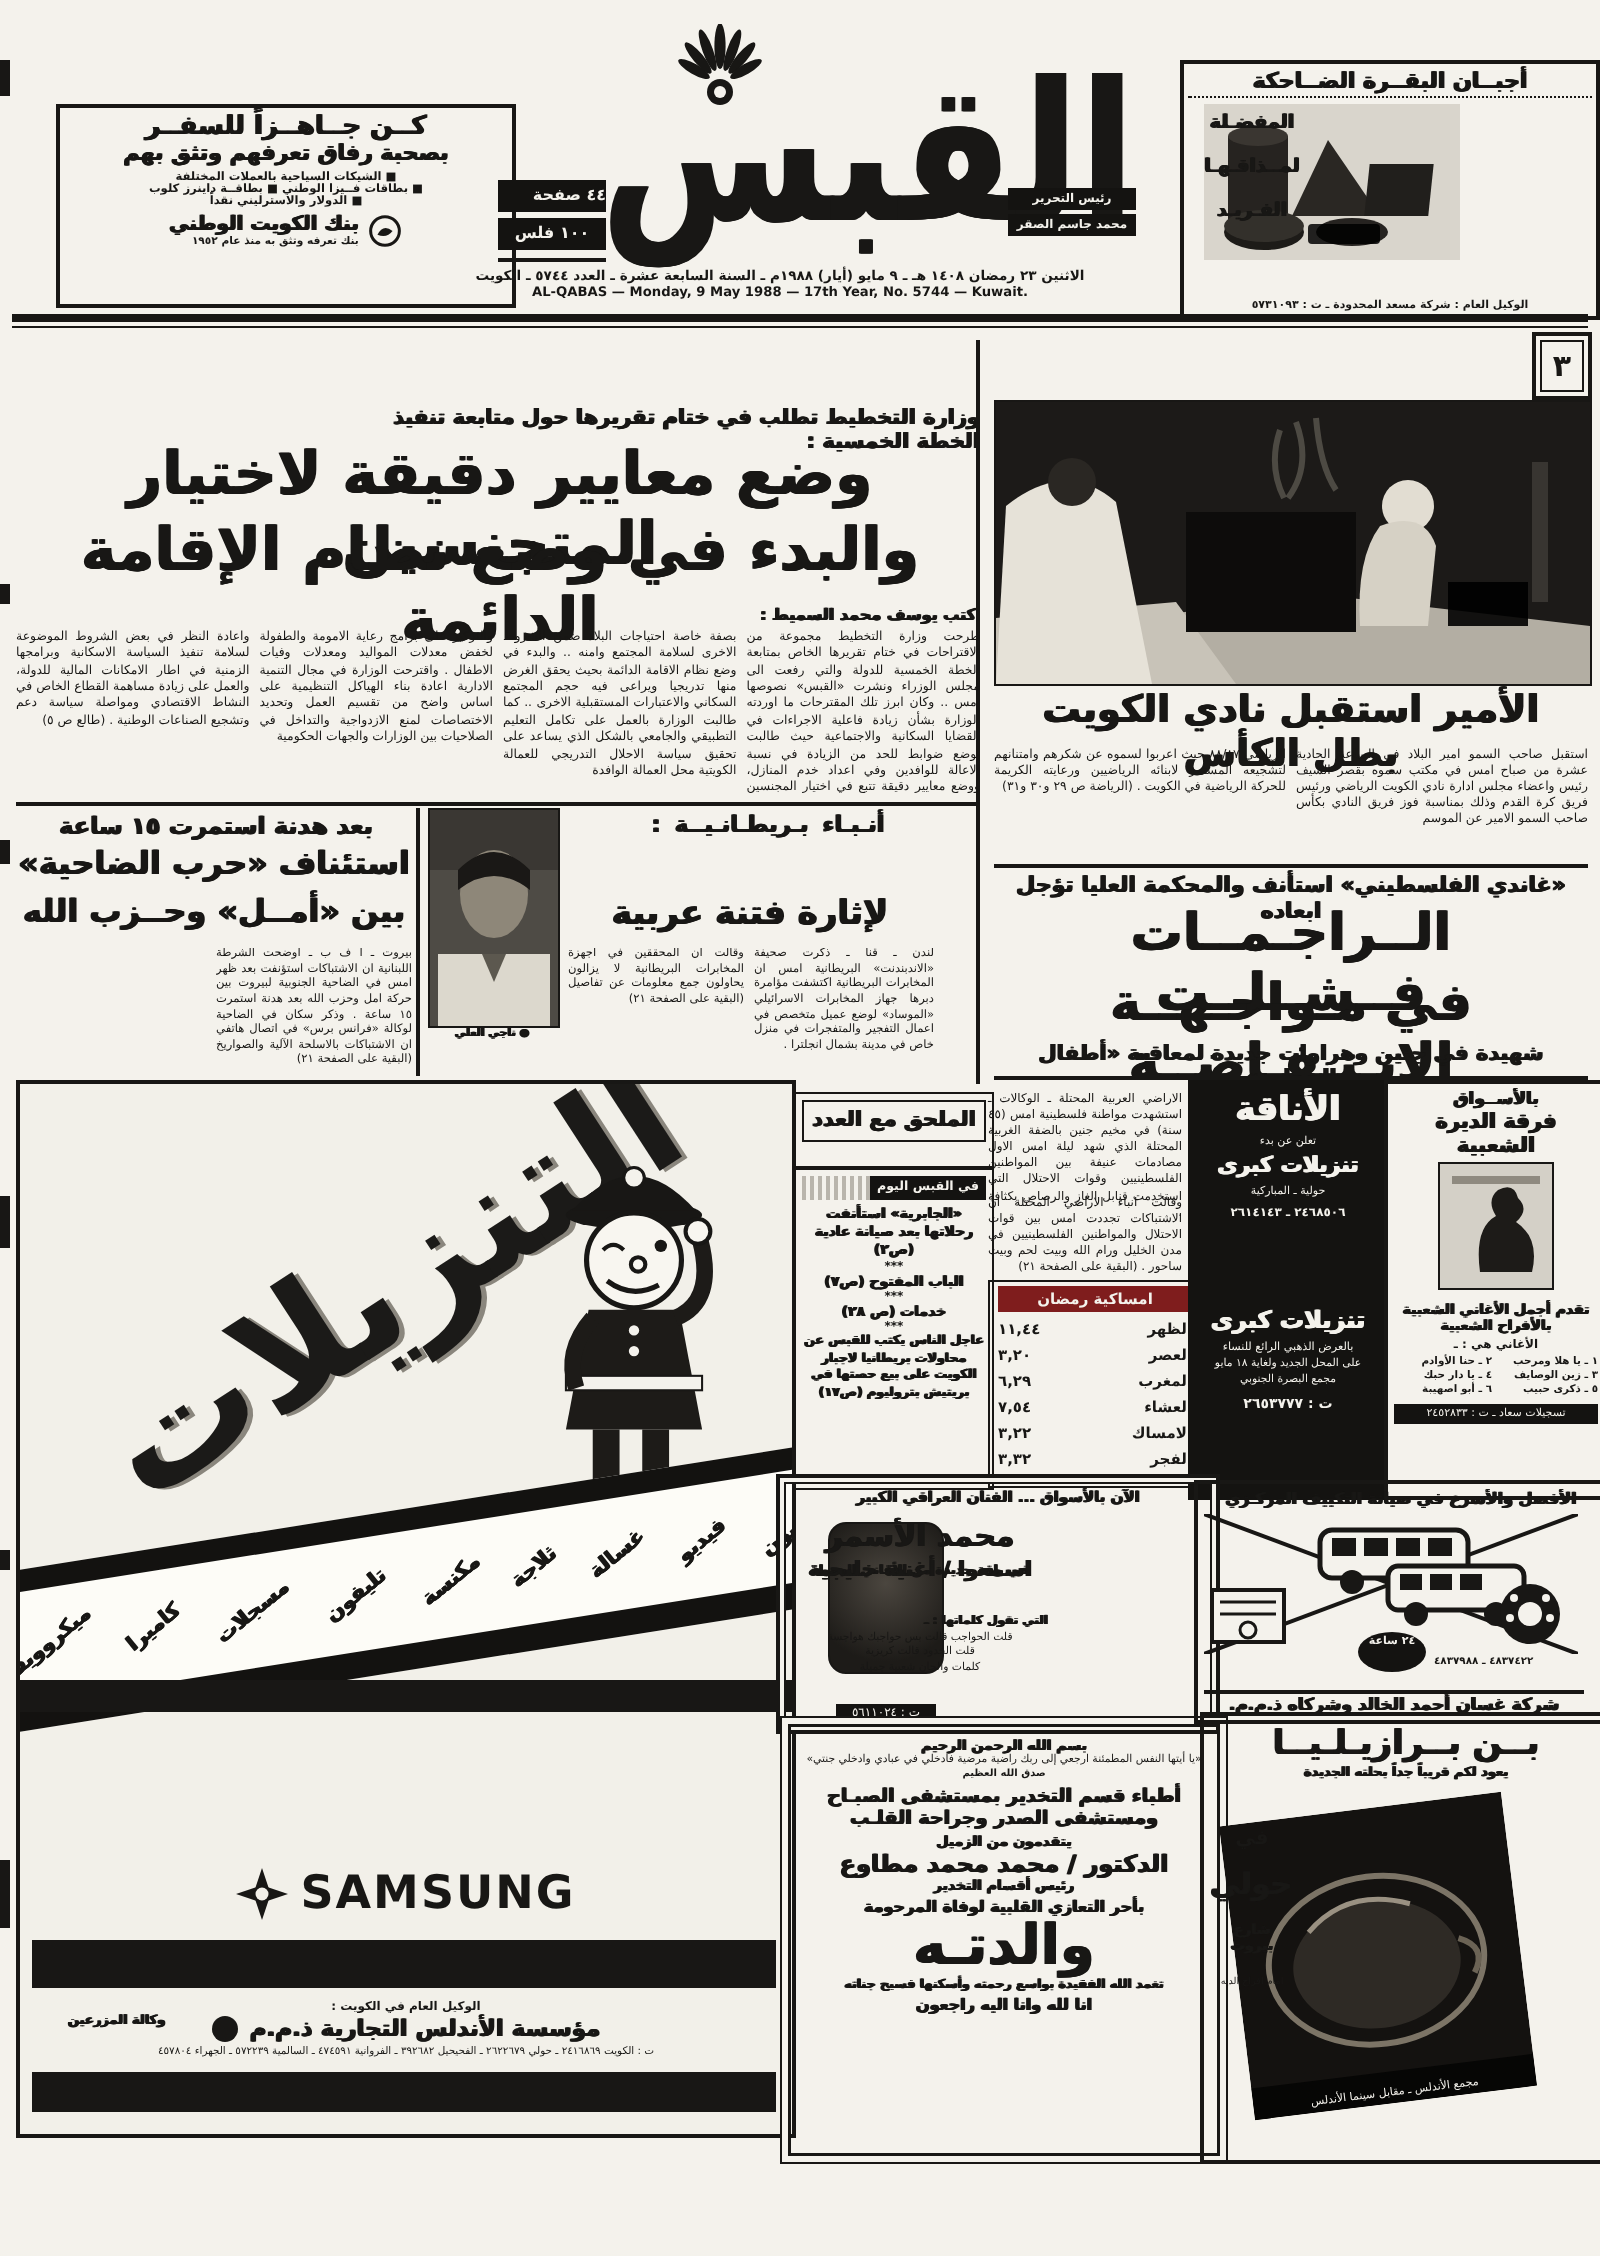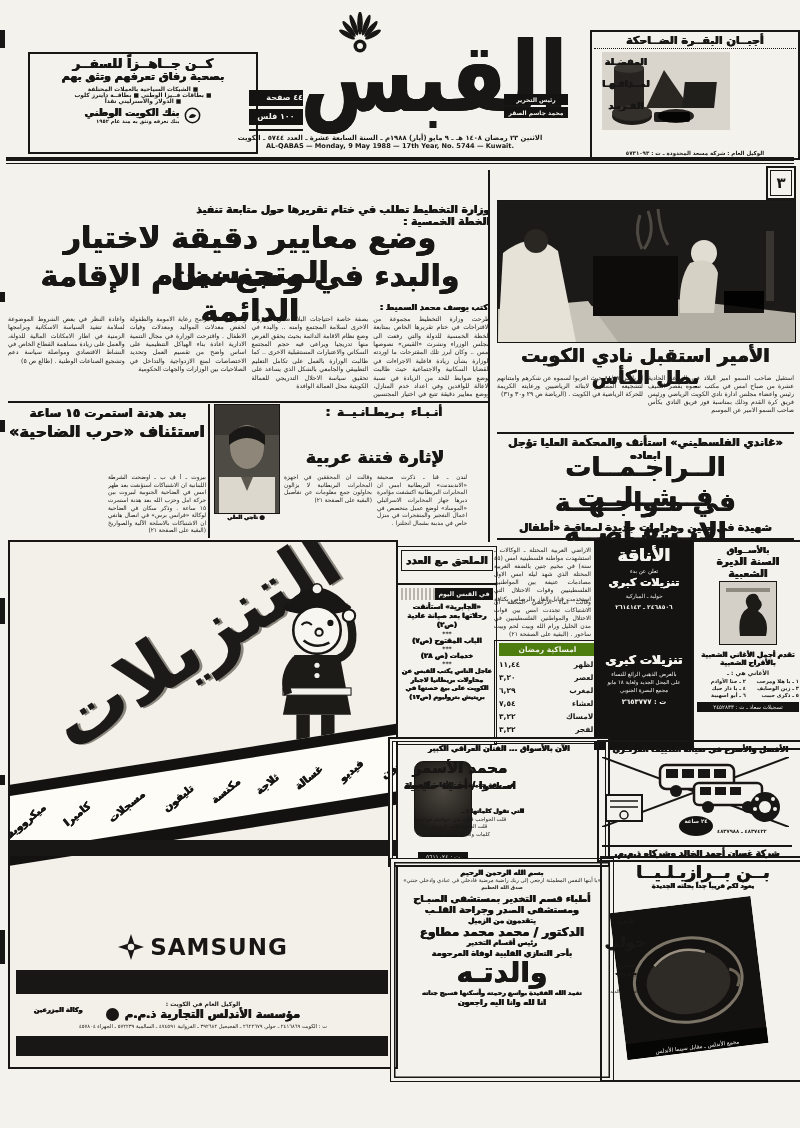--- a/index.html
+++ b/index.html
@@ -160,20 +160,21 @@
   <div class="abs hr" style="left:497px;top:432px;width:297px;height:1.5px;"></div>
 
   <div class="abs ctr heavy" style="left:497px;top:436px;width:297px;font-size:11px;">«غاندي الفلسطيني» استأنف والمحكمة العليا تؤجل ابعاده</div>
   <div class="abs ctr heavy" style="left:497px;top:487px;width:297px;font-size:26px;">في مـواجـهــة الانـتـفـاضــة</div>
   <div class="abs ctr heavy" style="left:497px;top:452px;width:297px;font-size:26px;word-spacing:6px;">الــراجـمــات فــشــلــت</div>
   <div class="abs ctr heavy" style="left:497px;top:521px;width:297px;font-size:10.5px;">شهيدة في جنين وهراوات جديدة لمعاقبة «أطفال الحجارة»</div>
   <div class="abs hr" style="left:497px;top:538px;width:297px;height:1.5px;"></div>
 
   <div class="abs ctr heavy" style="left:12px;top:406px;width:192px;font-size:12px;">بعد هدنة استمرت ١٥ ساعة</div>
   <div class="abs ctr heavy" style="left:8px;top:422px;width:198px;font-size:16px;">استئناف «حرب الضاحية»</div>
+  <div class="abs ctr heavy" style="left:8px;top:446px;width:198px;font-size:16px;">بين «أمــل» وحــزب الله</div>
   <div class="abs jus" style="left:108px;top:474px;width:98px;height:64px;font-size:5.8px;line-height:1.32;overflow:hidden;">بيروت ـ أ ف ب ـ اوضحت الشرطة اللبنانية ان الاشتباكات استؤنفت بعد ظهر امس في الضاحية الجنوبية لبيروت بين حركة امل وحزب الله بعد هدنة استمرت ١٥ ساعة . وذكر سكان في الضاحية لوكالة «فرانس برس» في اتصال هاتفي ان الاشتباكات بالاسلحة الآلية والصواريخ (البقية على الصفحة ٢١)</div>
 
   <div class="abs hr" style="left:208px;top:404px;width:1.5px;height:134px;"></div>
   <div class="abs ctr heavy" style="left:300px;top:405px;width:168px;font-size:11.5px;word-spacing:3px;">أنـبـاء بـريطـانـيــة :</div>
   <div class="abs ctr heavy" style="left:283px;top:447px;width:184px;font-size:17px;">لإثارة فتنة عربية</div>
   <div class="abs" style="left:214px;top:404px;width:64px;height:108px;border:1px solid #181715;">
     <svg width="64" height="108" viewBox="0 0 64 108">
       <rect width="64" height="108" fill="#4e4b45"></rect>
       <rect width="64" height="30" fill="#3a3733"></rect>
       <ellipse cx="32" cy="42" rx="17" ry="22" fill="#8e8779"></ellipse>
@@ -201,21 +202,21 @@
     <div class="ctr b" style="font-size:6px;">***</div>
     <div class="ctr heavy" style="font-size:7px;">خدمات (ص ٢٨)</div>
     <div class="ctr b" style="font-size:6px;">***</div>
     <div class="ctr heavy" style="font-size:6.3px;line-height:1.35;">عاجل الناس يكتب للقبس عن محاولات بريطانيا لاجبار الكويت على بيع حصتها في بريتيش بتروليوم (ص١٧)</div>
   </div>
 
   <div class="abs jus" style="left:494px;top:546px;width:97px;font-size:6px;line-height:1.35;">الاراضي العربية المحتلة ـ الوكالات ـ استشهدت مواطنة فلسطينية امس (٤٥ سنة) في مخيم جنين بالضفة الغربية المحتلة الذي شهد ليلة امس الاول مصادمات عنيفة بين المواطنين الفلسطينيين وقوات الاحتلال التي استخدمت قنابل الغاز والرصاص بكثافة .</div>
   <div class="abs jus" style="left:494px;top:598px;width:97px;font-size:6px;line-height:1.35;">وقالت انباء الاراضي المحتلة ان الاشتباكات تجددت امس بين قوات الاحتلال والمواطنين الفلسطينيين في مدن الخليل ورام الله وبيت لحم وبيت ساحور . (البقية على الصفحة ٢١)</div>
 
   <div class="abs" style="left:494px;top:640px;width:97px;height:98px;border:1.5px solid #181715;padding:2px 4px;">
-    <div class="ctr b" style="background:#4d7c0f;color:#f4f2ec;font-size:7.5px;height:13px;line-height:13px;margin-bottom:2px;">امساكية رمضان</div>
+    <div class="ctr b" style="background:#7f1d1d;color:#f4f2ec;font-size:7.5px;height:13px;line-height:13px;margin-bottom:2px;">امساكية رمضان</div>
     <div style="display:flex;justify-content:space-between;font-size:7.5px;line-height:13px;" class="b">
         <span>الظهر</span>
         <span>١١,٤٤</span>
       </div>
     <div style="display:flex;justify-content:space-between;font-size:7.5px;line-height:13px;" class="b">
         <span>العصر</span>
         <span>٣,٢٠</span>
       </div>
     <div style="display:flex;justify-content:space-between;font-size:7.5px;line-height:13px;" class="b">
         <span>المغرب</span>
@@ -246,21 +247,21 @@
   <div class="abs bar ctr" style="left:594px;top:648px;width:94px;height:92px;padding:5px 3px;">
     <div class="heavy" style="font-size:12px;">تنزيلات كبرى</div>
     <div style="font-size:5.6px;margin-top:4px;">بالعرض الذهبي الرائع للنساء</div>
     <div style="font-size:5.4px;margin-top:2px;">على المحل الجديد ولغاية ١٨ مايو</div>
     <div style="font-size:5.4px;margin-top:2px;">مجمع البصرة الجنوبي</div>
     <div class="b" style="font-size:7px;margin-top:5px;">ت : ٢٦٥٣٧٧٧</div>
   </div>
 
   <div class="abs bx ctr" style="left:692px;top:540px;width:102px;height:200px;padding:3px;">
     <div class="heavy" style="font-size:8.5px;">بالأســواق</div>
-    <div class="heavy" style="font-size:10.5px;">السنة الديرة الشعبية</div>
+    <div class="heavy" style="font-size:10.5px;">فرقة الديرة الشعبية</div>
     <div style="display:inline-block;border:1.5px solid #181715;margin:2px 0;">
       <svg width="56" height="62" viewBox="0 0 56 62">
         <rect width="56" height="62" fill="#d4d0c7"></rect>
         <path d="M20,54 Q17,32 28,26 Q23,18 29,13 Q37,9 39,17 Q45,23 38,29 Q50,37 46,54 Z" fill="#1d1b18"></path>
         <rect x="6" y="6" width="44" height="4" fill="#8f8a80"></rect>
       </svg>
     </div>
     <div class="heavy" style="font-size:7px;">تقدم أجمل الأغاني الشعبية</div>
     <div class="heavy" style="font-size:7px;">بالأفراح الشعبية</div>
     <div class="b" style="font-size:6px;margin:2px 0;">الأغاني هي : ـ</div>

